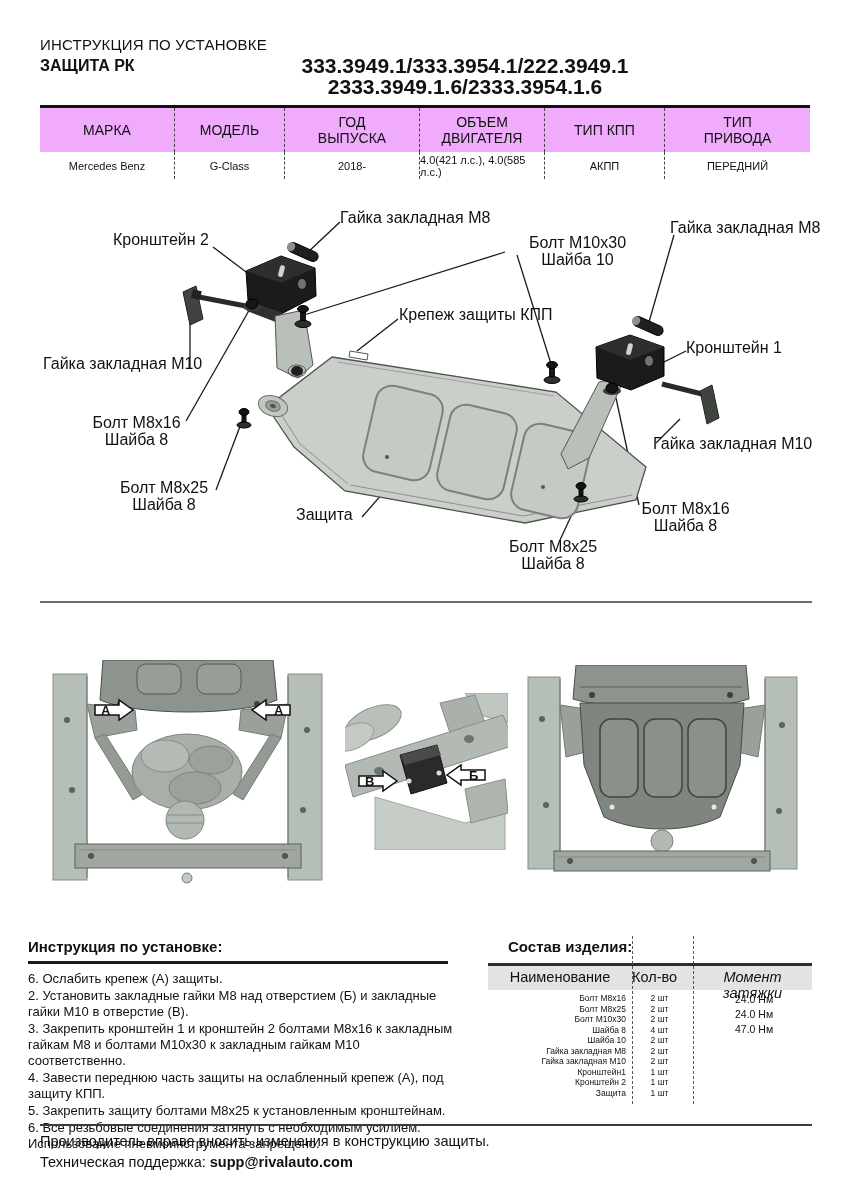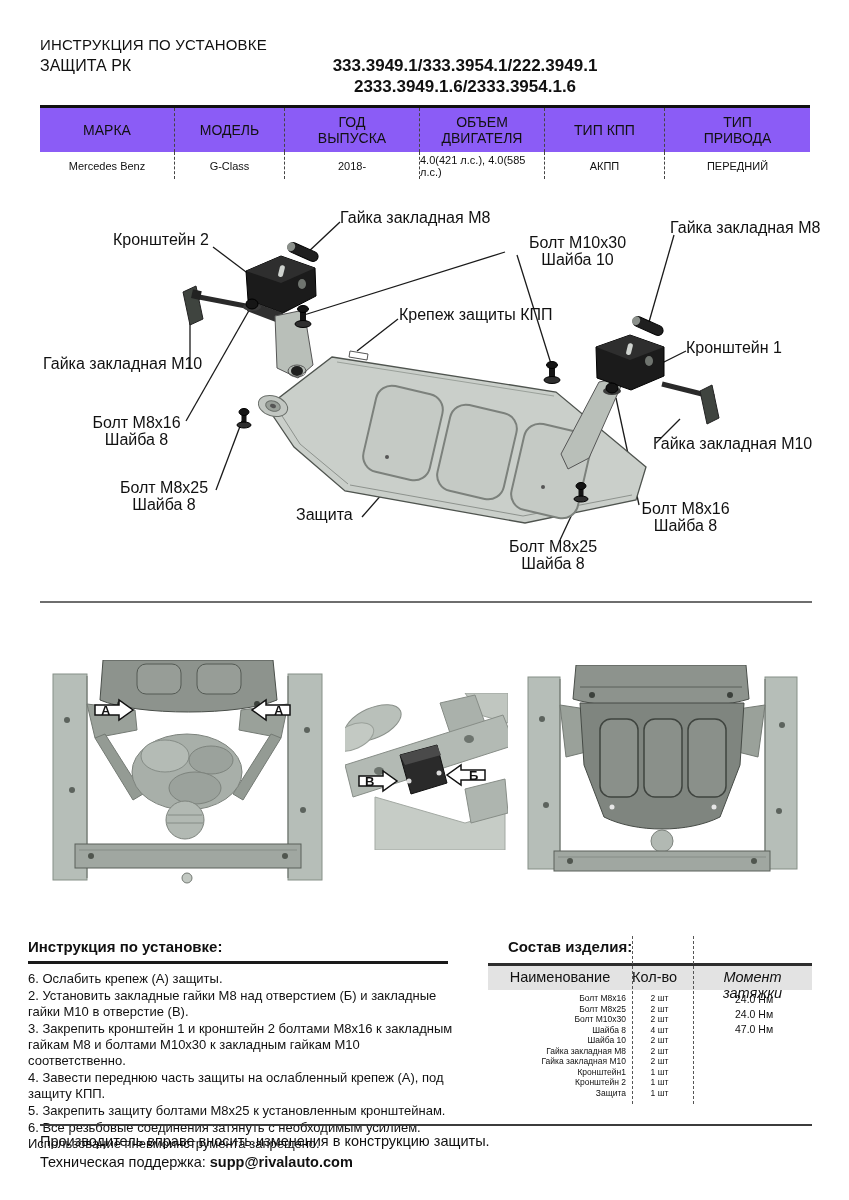--- a/index.html
+++ b/index.html
@@ -3,27 +3,27 @@
 <meta charset="utf-8">
 <style>
   html,body{margin:0;padding:0;background:#888;}
   .page{
     position:relative;width:849px;height:1200px;background:#ffffff;
     font-family:"Liberation Sans","DejaVu Sans",sans-serif;color:#111;
     margin:0 auto;overflow:hidden;
   }
   
   .hdr-title{position:absolute;left:40px;top:36px;font-size:15px;letter-spacing:.2px;}
-  .hdr-product{position:absolute;left:40px;top:57px;font-size:16px;font-weight:normal;}
+  .hdr-product{position:absolute;left:40px;top:57px;font-size:16px;font-weight:bold;}
   .hdr-partnums{position:absolute;left:250px;top:55px;width:430px;text-align:center;
-    font-size:17px;font-weight:bold;line-height:21px;white-space:pre-line;}
+    font-size:21px;font-weight:bold;line-height:21px;white-space:pre-line;}
   
   .spec{position:absolute;left:40px;top:105px;width:770px;border-top:3px solid #111;
     display:grid;grid-template-columns:135px 110px 135px 125px 120px 145px;}
-  .spec .h{background:#8b5cf6;height:44px;display:flex;align-items:center;justify-content:center;
+  .spec .h{background:#f0abfc;height:44px;display:flex;align-items:center;justify-content:center;
     text-align:center;font-size:14px;line-height:16px;white-space:pre-line;}
   .spec .v{background:#fff;height:27px;display:flex;align-items:center;justify-content:center;
     text-align:left;font-size:11px;}
   .spec .sep{border-right:1.5px dashed #444;}
   
   .diagram{position:absolute;left:0;top:195px;width:849px;height:410px;}
   .diagram svg{position:absolute;left:0;top:0;}
   .dlabel{position:absolute;font-size:16px;line-height:17px;color:#111;white-space:pre-line;}
   .dlabel.c{text-align:center;}
   

